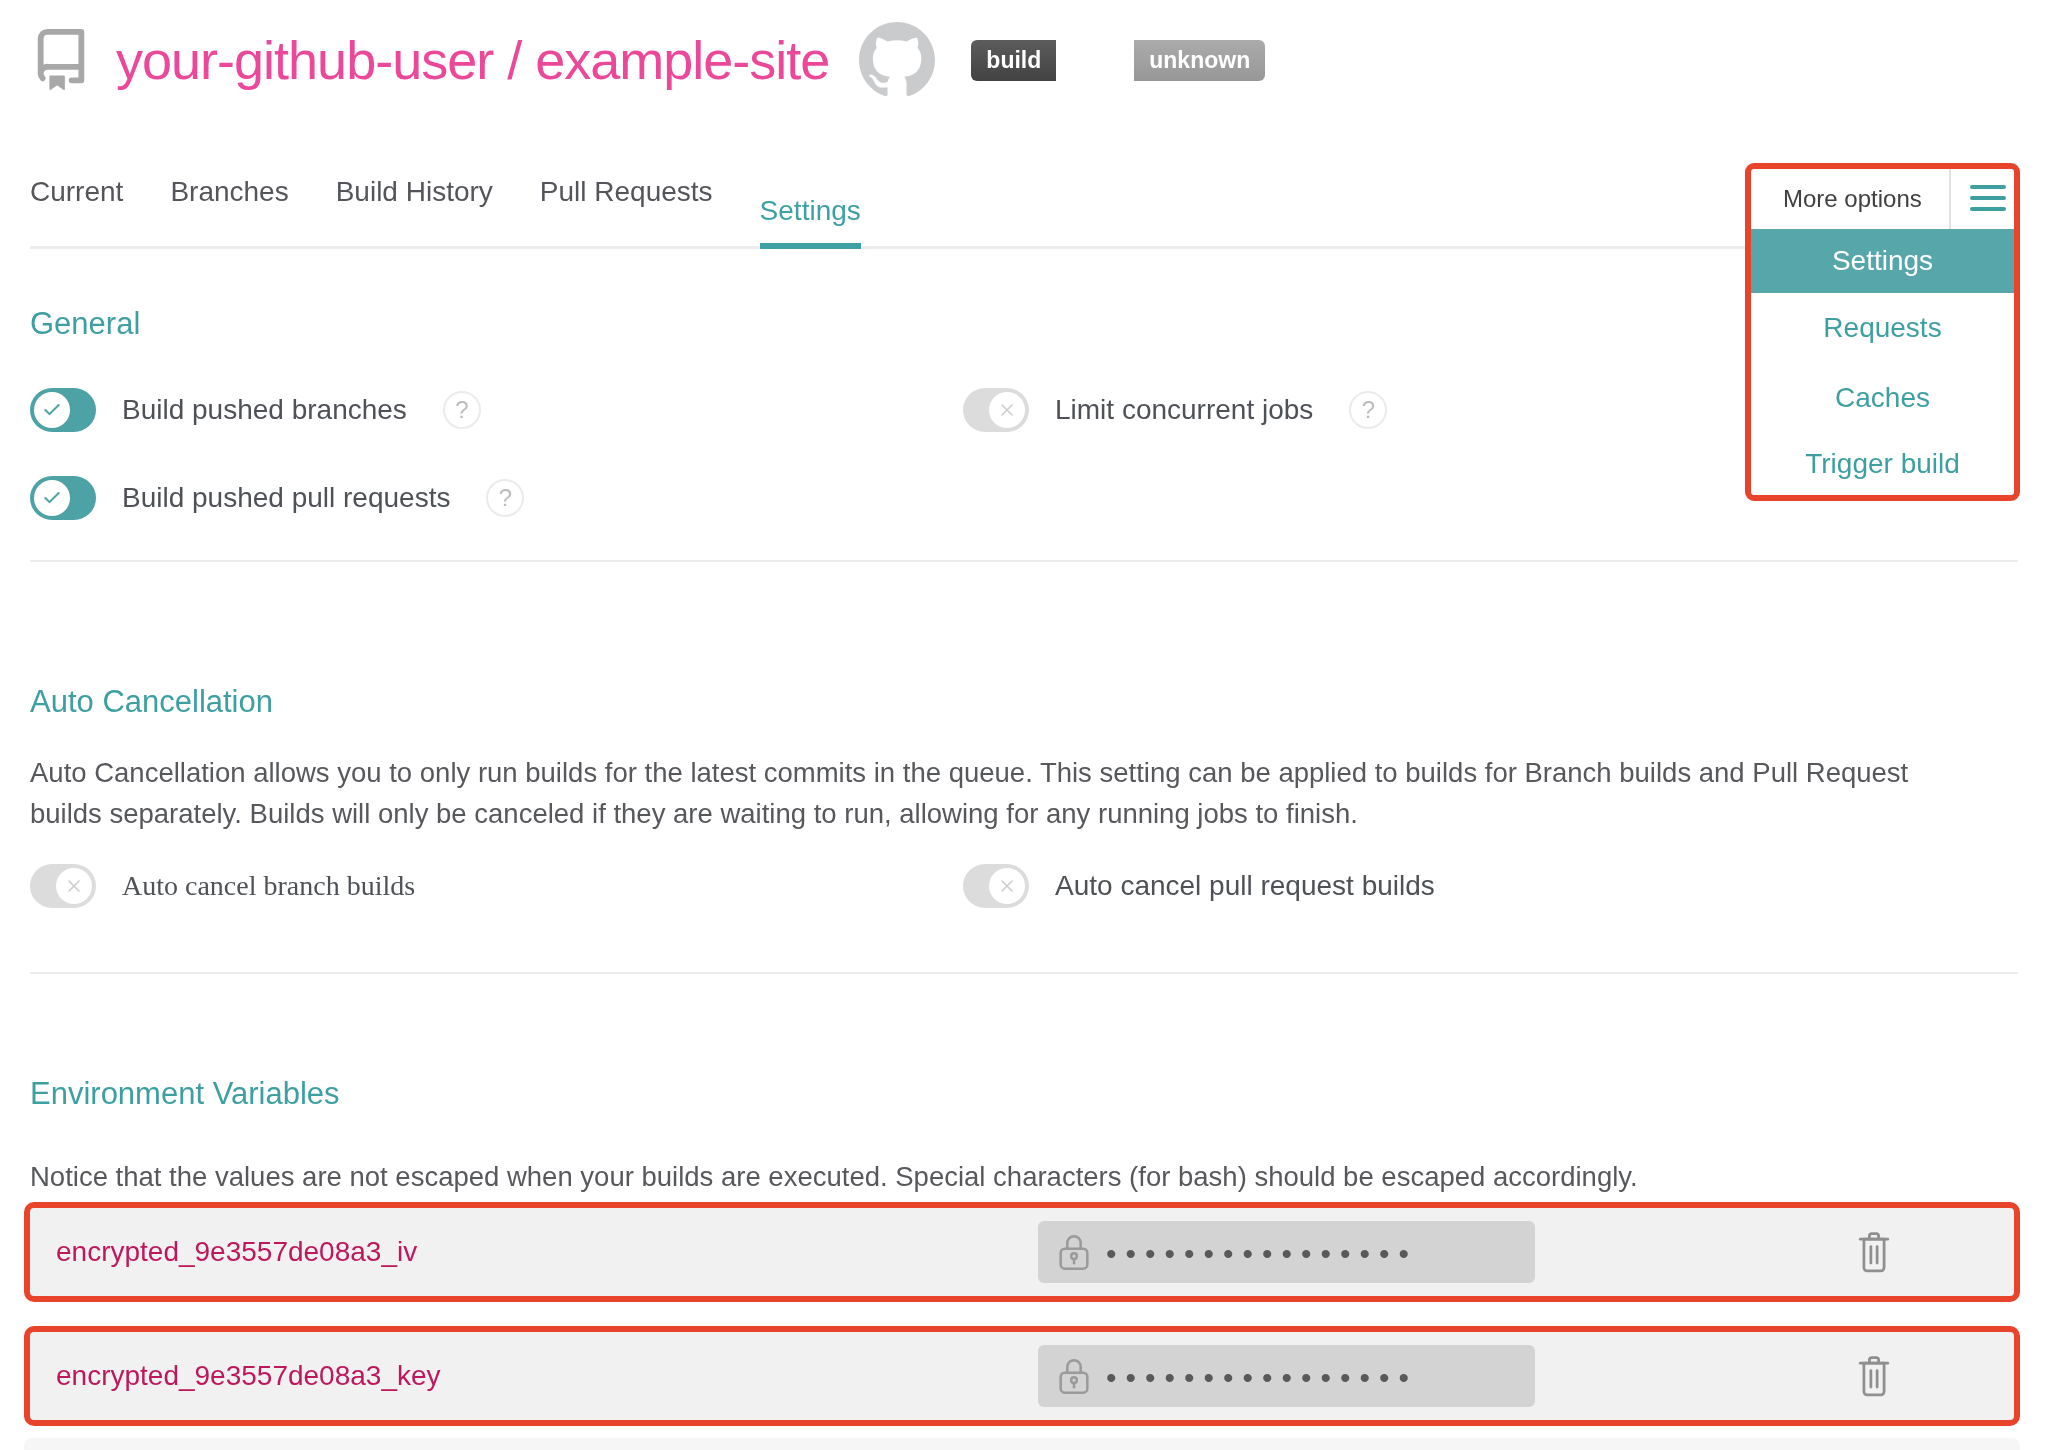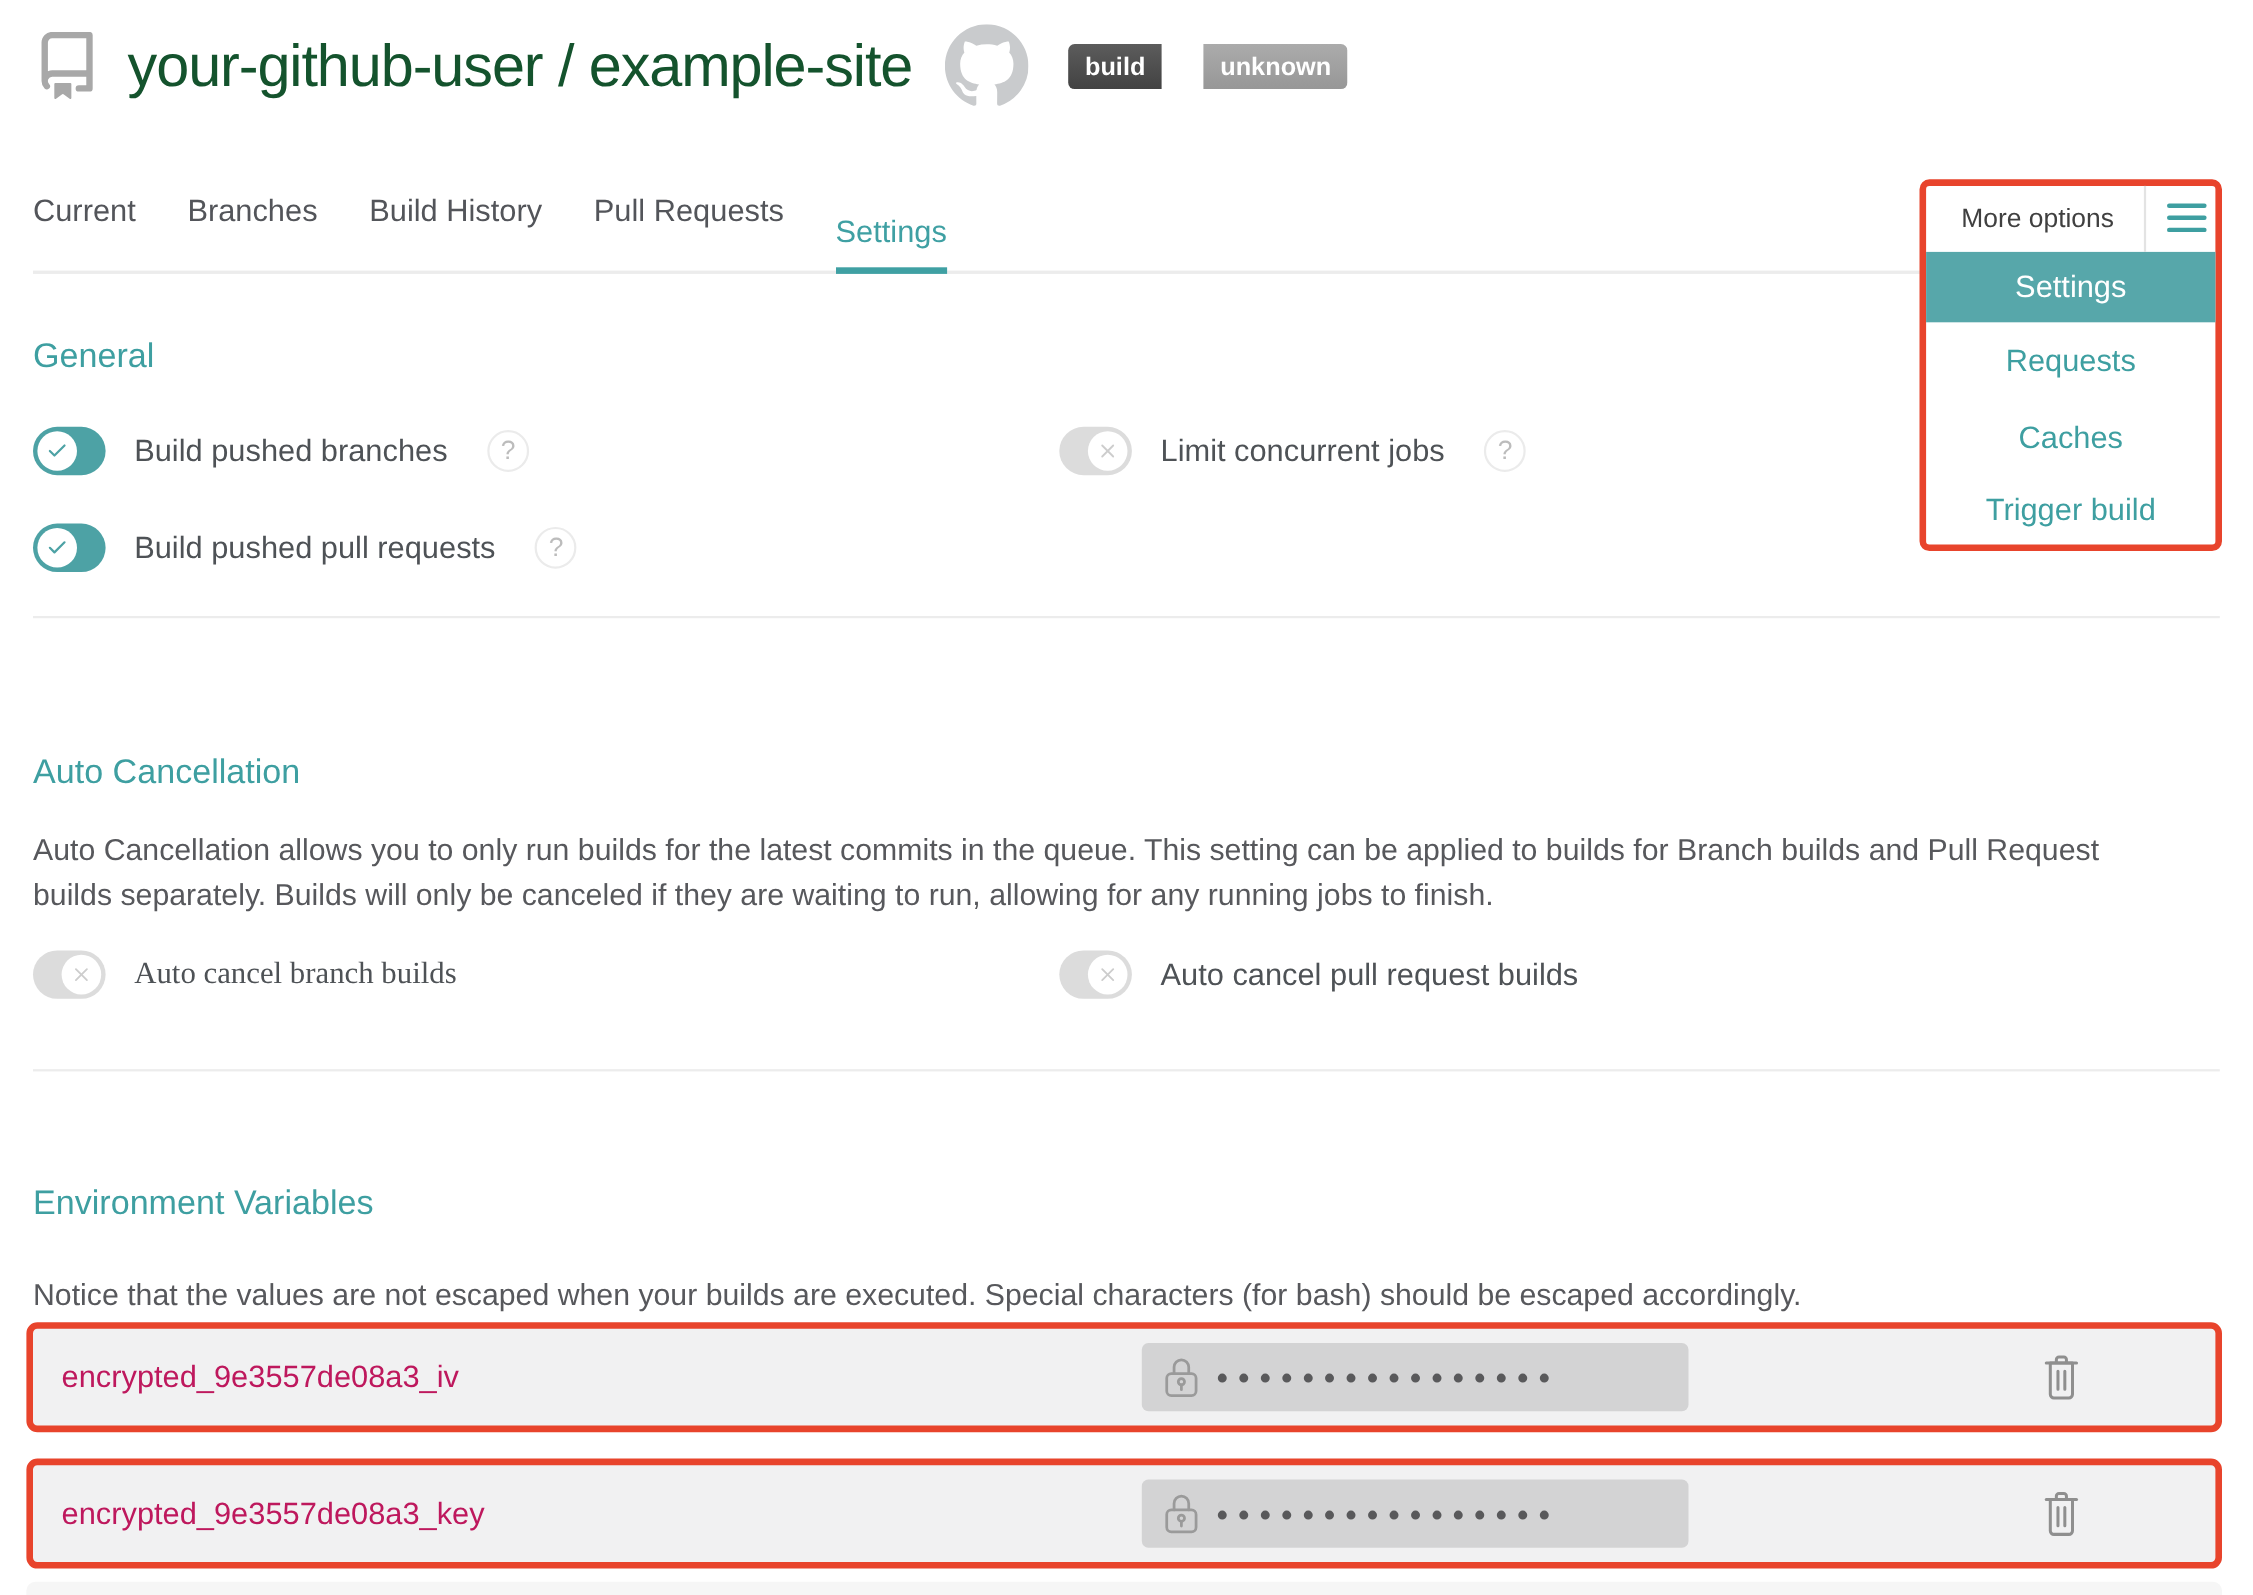--- a/index.html
+++ b/index.html
@@ -6,27 +6,27 @@
   body { background:#fff; }
   #page {
     position:relative; width:2048px; height:1450px; background:#fff;
     font-family:"Liberation Sans","DejaVu Sans",sans-serif; overflow:hidden;
   }
 
   
   .header { position:absolute; top:22px; left:30px; display:flex; align-items:center; }
   .repo-icon { width:62px; height:62px; margin-right:24px; }
   .repo-icon svg { width:62px; height:62px; display:block; }
-  .title { font-size:54px; color:#14532d; letter-spacing:-1px; white-space:nowrap; }
+  .title { font-size:54px; color:#ec4899; letter-spacing:-1px; white-space:nowrap; }
   .gh-mark { width:76px; height:76px; margin-left:30px; }
   .gh-mark svg { width:76px; height:76px; display:block; }
   .badge { display:flex; margin-left:36px; border-radius:6px; overflow:hidden; height:41px;
            font-size:23px; font-weight:bold; color:#fff; line-height:41px;gap:38px; }
   .badge-left  { background:linear-gradient(#5c5c5c,#424242); padding:0 15px; }
-  .badge-right { background:linear-gradient(#ababab,#979797); padding:0 15px; }
+  .badge-right { background:linear-gradient(#ababab,#979797); padding:0 15px;margin-left:40px; }
 
   
   .tabs { position:absolute; top:176px; left:30px; width:1988px; display:flex; gap:47px;
           align-items:flex-end; border-bottom:3px solid #ececec; font-size:28px; color:#53555a; }
   .tab { padding-bottom:38px; cursor:pointer; white-space:nowrap; }
   .tab.active { color:#3fa0a3; padding-bottom:16px; border-bottom:6px solid #3fa0a3; margin-bottom:-3px; }
 
   
   .more-options { position:absolute; top:163px; left:1745px; width:275px;
                   border:6px solid #e8442c; border-radius:9px; background:#fff; z-index:9; }

